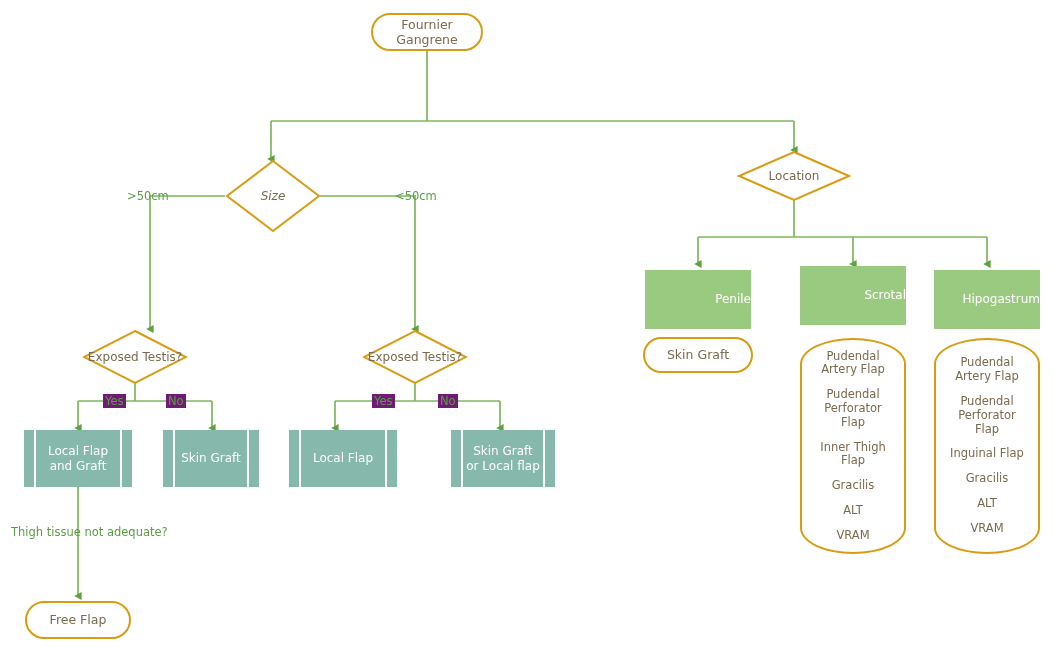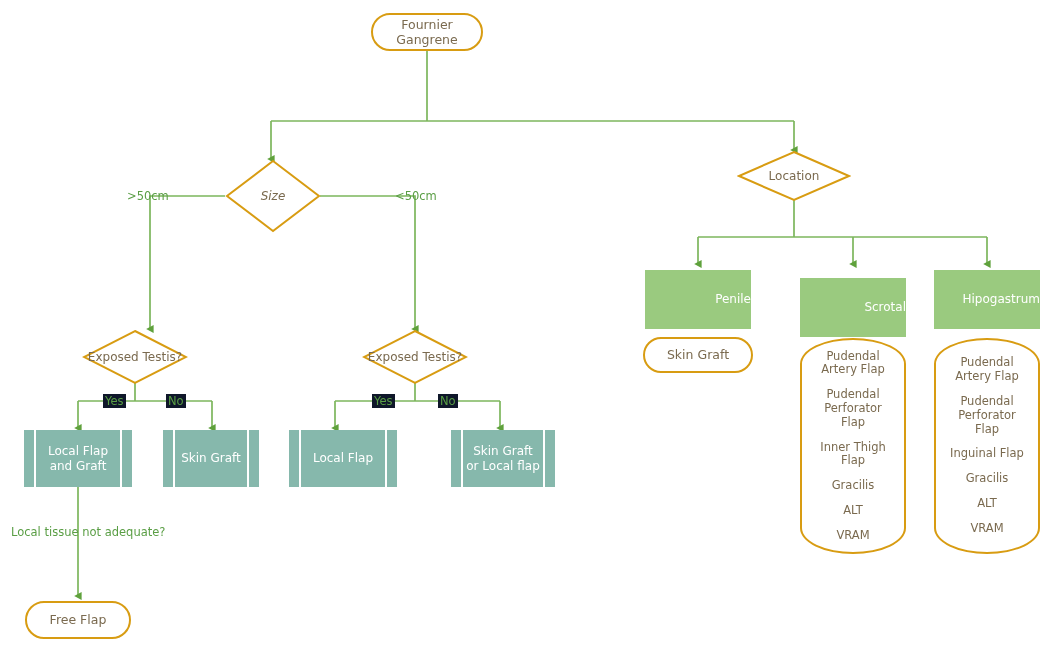--- a/index.html
+++ b/index.html
@@ -104,21 +104,21 @@
   .oval-list .li {
     width: 100%;
     margin: 5.5px 0;
     line-height: 1.2;
   }
   
   .edge-label {
     position: absolute;
     color: #5A9E45;
     font-size: 11.5px;
-    background: #0f172a;
+    background: #701a75;
     padding: 0 2px;
     white-space: nowrap;
   }
   .edge-label.plain {
     background: transparent;
   }
 </style>
 </head>
 <body>
 
@@ -204,37 +204,37 @@
   </div>
 
   <div class="node proc-teal" style="left:289px; top:430px; width:108px; height:57px; padding:0 14px;">
     <span>Local Flap</span>
   </div>
 
   <div class="node proc-teal" style="left:451px; top:430px; width:104px; height:57px; padding:14px 15px;">
     <span>Skin Graft or Local flap</span>
   </div>
 
-  <div class="edge-label plain" style="left:9px; top:525px;">Local tissue not adequate?</div>
+  <div class="edge-label plain" style="left:9px; top:525px;">Thigh tissue not adequate?</div>
 
   <div class="node term" style="left:25px; top:601px; width:106px; height:38px;align-items:center;">
     <span>Free Flap</span>
   </div>
 
   <div class="diamond-wrap" style="left:737px; top:150px; width:114px; height:52px;">
     <svg width="114" height="52" viewBox="0 0 114 52">
       <polygon points="57,2 112,26 57,50 2,26" fill="#ffffff" stroke="#D89C12" stroke-width="2"></polygon>
     </svg>
     <div class="diamond-label">Location</div>
   </div>
 
   <div class="node rect-green" style="left:645px; top:270px; width:106px; height:59px;">
     <span>Penile</span>
   </div>
-  <div class="node rect-green" style="left:800px; top:278px; width:106px; height:59px;">
+  <div class="node rect-green" style="left:800px; top:266px; width:106px; height:59px;">
     <span>Scrotal</span>
   </div>
   <div class="node rect-green" style="left:934px; top:270px; width:106px; height:59px;">
     <span>Hipogastrum</span>
   </div>
 
   <div class="node term" style="left:643px; top:337px; width:110px; height:36px;">
     <span>Skin Graft</span>
   </div>
 

